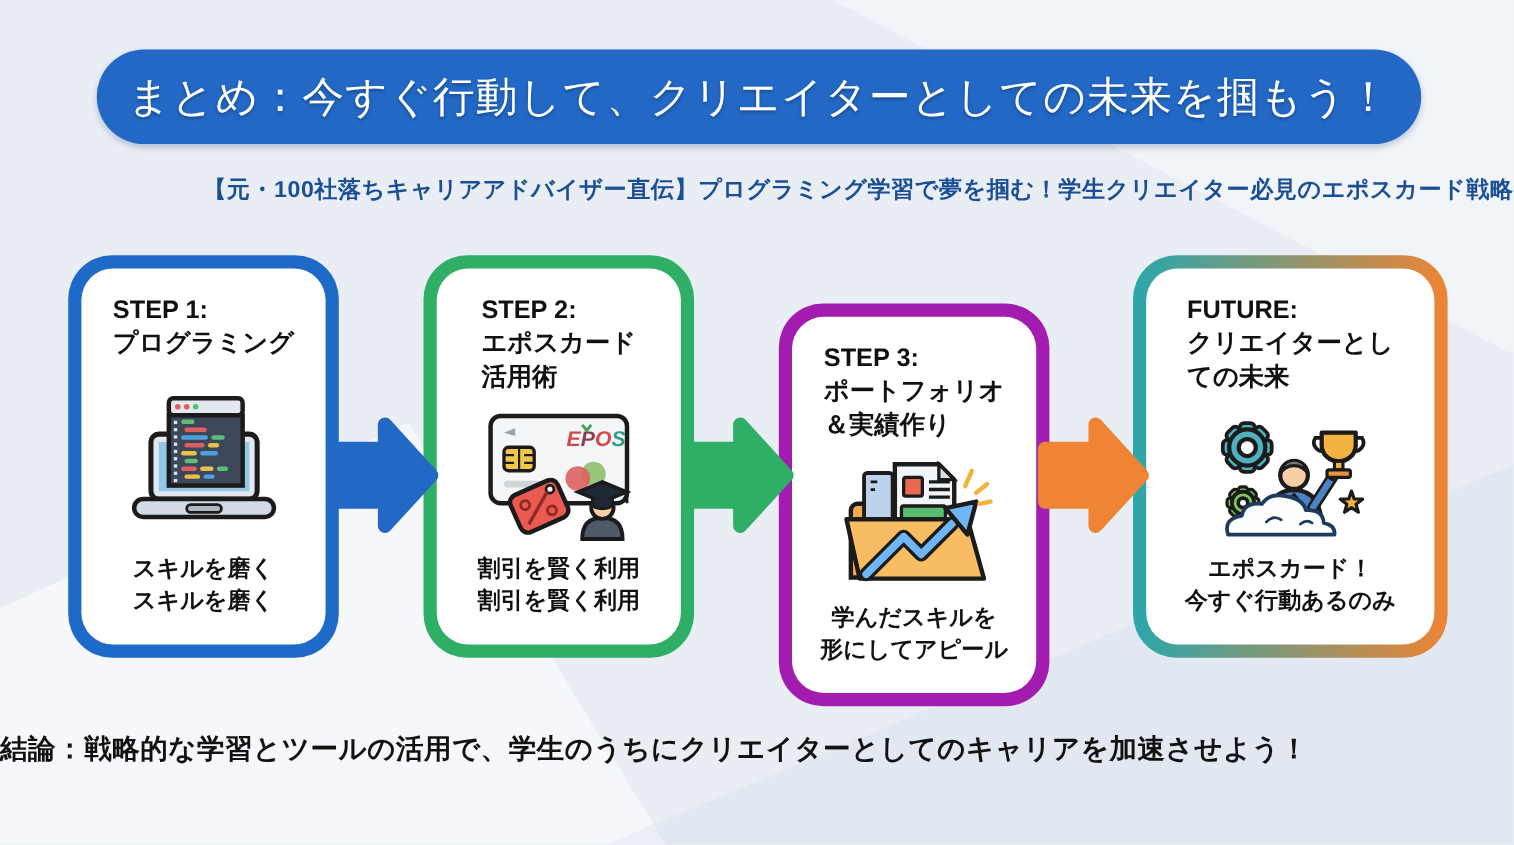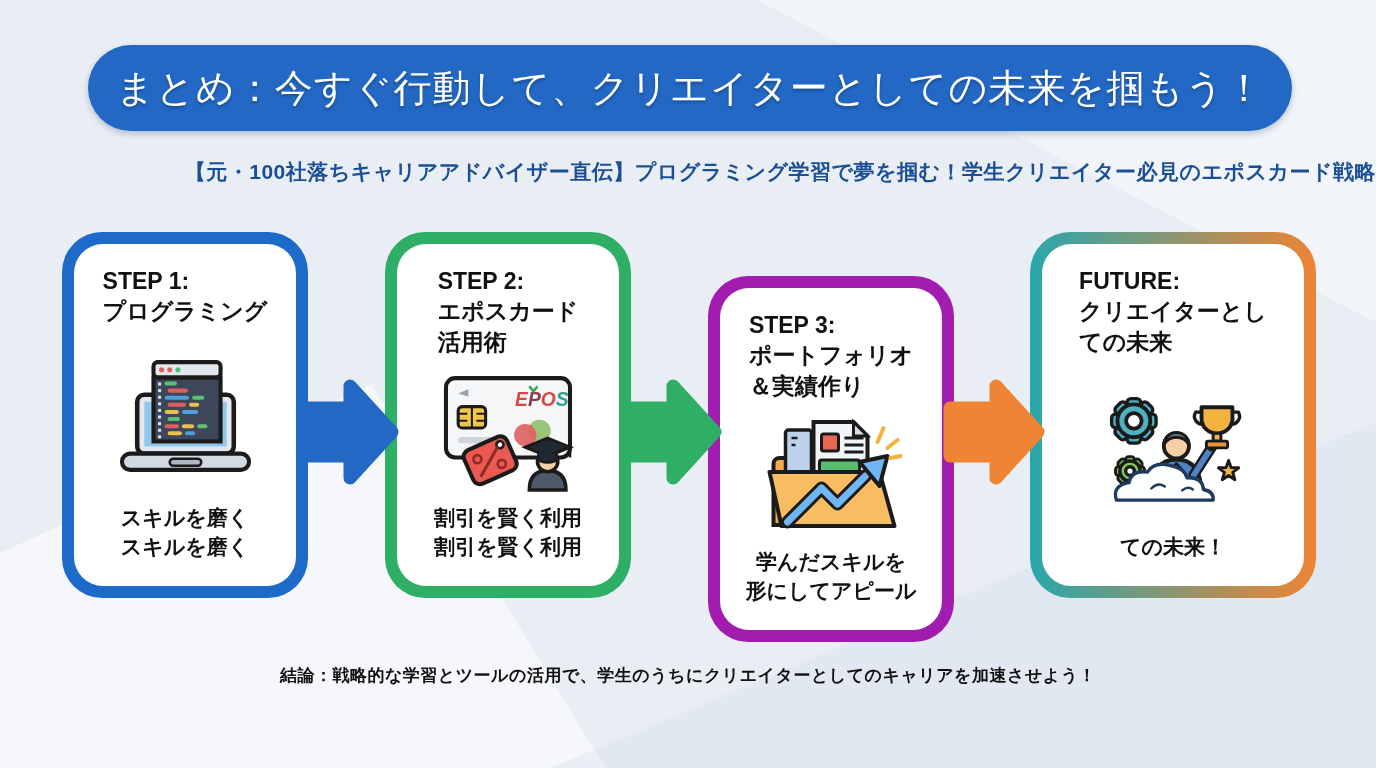--- a/index.html
+++ b/index.html
@@ -50,21 +50,21 @@
   .card-desc  { text-align:center; color:#111; font-size:21px; font-weight:bold; line-height:1.38; }
   .card-desc span { display:block; white-space:nowrap; }
   .card-icon { width:145px; height:122px; display:flex; align-items:center; justify-content:center;font-style:italic; }
   .card-icon svg { width:100%; height:100%; }
 
   .arrow { position:absolute; top:374px; width:104px; height:116px; z-index:3; }
   .arrow1 { left:296px; } .arrow2 { left:619px; } .arrow3 { left:942px; }
 
   .conclusion {
     position:absolute; left:0; top:664px; width:100%;
-    text-align:center; color:#111111; font-size:17px; font-weight:bold;
+    color:#111111; font-size:25px; font-weight:bold;
     letter-spacing:0.5px;
   }
   .epos-text { font-family:"Liberation Sans","DejaVu Sans",sans-serif; font-weight:bold; font-size:19px; }
 </style>
 </head>
 <body>
 
 <div class="stage">
   <div class="bg-band band1"></div>
   <div class="bg-band band2"></div>
@@ -246,21 +246,22 @@
             <path d="M104 27 h-6 a8 8 0 0 0 9 12 M136 27 h6 a8 8 0 0 1 -9 12" stroke="#1b1b1b" stroke-width="3.5" fill="none"></path>
             <rect x="116" y="49" width="8" height="8" fill="#f3b340" stroke="#1b1b1b" stroke-width="3"></rect>
             <rect x="109" y="57" width="22" height="7" rx="2" fill="#e8933c" stroke="#1b1b1b" stroke-width="3"></rect>
           </g>
           <polygon points="132,77 134.6,84.4 142.5,84.6 136.3,89.4 138.5,96.9 132,92.5 125.5,96.9 127.7,89.4 121.5,84.6 129.4,84.4" fill="#f3b340" stroke="#1b1b1b" stroke-width="3" stroke-linejoin="round"></polygon>
           <path d="M16 118 q-5 -15 13 -18 q2 -13 19 -11 q7 -11 23 -7 q16 3 18 13 q16 -1 17 12 q11 2 10 11 z" fill="#fdfefe" stroke="#1e3a5f" stroke-width="3.5" stroke-linejoin="round"></path>
           <path d="M52 106 q7 -7 14 -2 M84 108 q6 -5 11 -1" stroke="#1e3a5f" stroke-width="2.5" fill="none" stroke-linecap="round"></path>
         </svg>
       </div>
       <div class="card-desc">
-        <span>ての未来！</span>
+        <span>エポスカード！</span>
+        <span>今すぐ行動あるのみ</span>
       </div>
     </div>
   </div>
 
   <svg class="arrow arrow1" viewBox="0 0 104 116">
     <polygon points="8,34 54,34 54,12 96,58 54,104 54,82 8,82" fill="#2268c4" stroke="#2268c4" stroke-width="13" stroke-linejoin="round"></polygon>
   </svg>
   <svg class="arrow arrow2" viewBox="0 0 104 116">
     <polygon points="8,34 54,34 54,12 96,58 54,104 54,82 8,82" fill="#2fae66" stroke="#2fae66" stroke-width="13" stroke-linejoin="round"></polygon>
   </svg>

